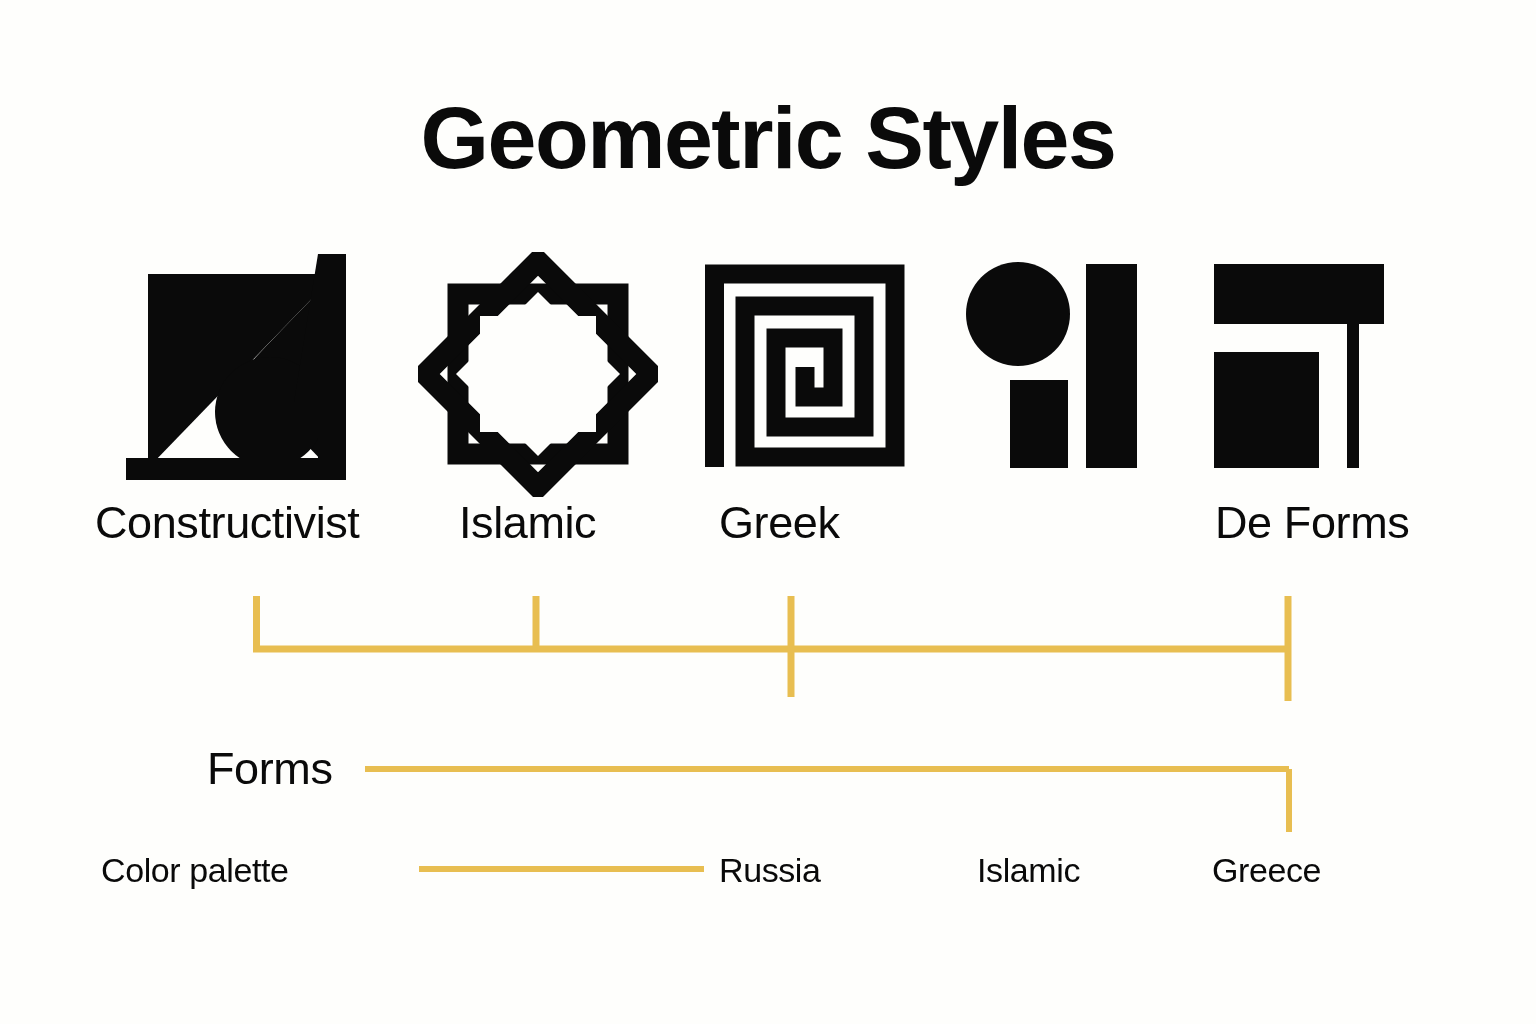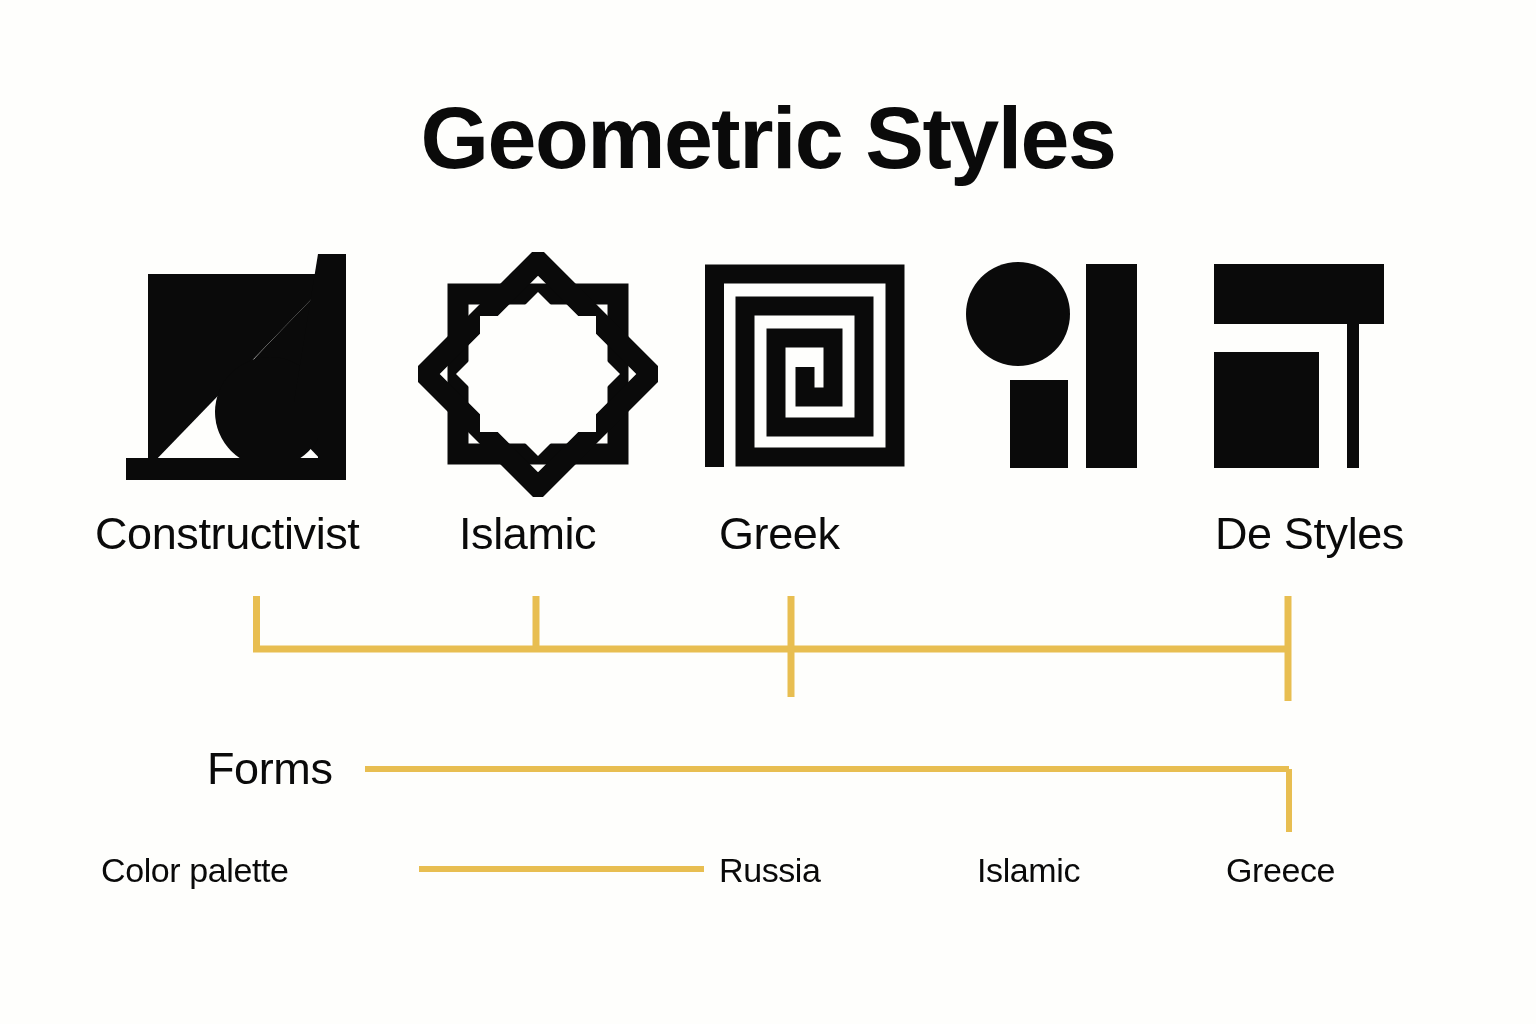--- a/index.html
+++ b/index.html
@@ -50,21 +50,21 @@
   .icon-cell svg { display: block; }
 
   
   .style-label {
     position: absolute;
     font-size: 45px;
     font-weight: 400;
     color: #0A0A0A;
     white-space: nowrap;
     letter-spacing: -0.4px;
-    top: 508px;
+    top: 497px;
   }
 
   
   #bracket { position: absolute; left: 0; top: 560px; width: 1536px; height: 180px; }
 
   
   #forms-label {
     position: absolute;
     left: 186px;
     top: 743px;
@@ -151,21 +151,21 @@
         <rect x="6" y="100" width="105" height="116" fill="#0A0A0A"></rect>
         <rect x="139" y="12" width="12" height="204" fill="#0A0A0A"></rect>
       </svg>
     </div>
 
   </div>
 
   <div class="style-label" style="left:95px;">Constructivist</div>
   <div class="style-label" style="left:459px;">Islamic</div>
   <div class="style-label" style="left:719px;">Greek</div>
-  <div class="style-label" style="left:1215px;">De Styles</div>
+  <div class="style-label" style="left:1215px;">De Forms</div>
 
   <svg id="bracket" viewBox="0 0 1536 180">
     <g stroke="#E8BE51" stroke-width="7" fill="none" stroke-linecap="butt">
 
       <line x1="253" y1="89" x2="1290" y2="89"></line>
 
       <line x1="256.5" y1="36" x2="256.5" y2="89"></line>
       <line x1="536" y1="36" x2="536" y2="89"></line>
       <line x1="791" y1="36" x2="791" y2="89"></line>
       <line x1="1288" y1="36" x2="1288" y2="89"></line>
@@ -182,15 +182,15 @@
       <line x1="1289" y1="29" x2="1289" y2="92"></line>
     </g>
   </svg>
 
   <div class="bottom-label" style="left:101px;">Color palette</div>
   <svg id="palette-dash" viewBox="0 0 1536 18">
     <line x1="419" y1="9" x2="704" y2="9" stroke="#E8BE51" stroke-width="6"></line>
   </svg>
   <div class="bottom-label" style="left:719px;">Russia</div>
   <div class="bottom-label" style="left:977px;">Islamic</div>
-  <div class="bottom-label" style="left:1212px;margin-left:14px;">Greece</div>
+  <div class="bottom-label" style="left:1212px;">Greece</div>
 
 </div>
 
 </body></html>

